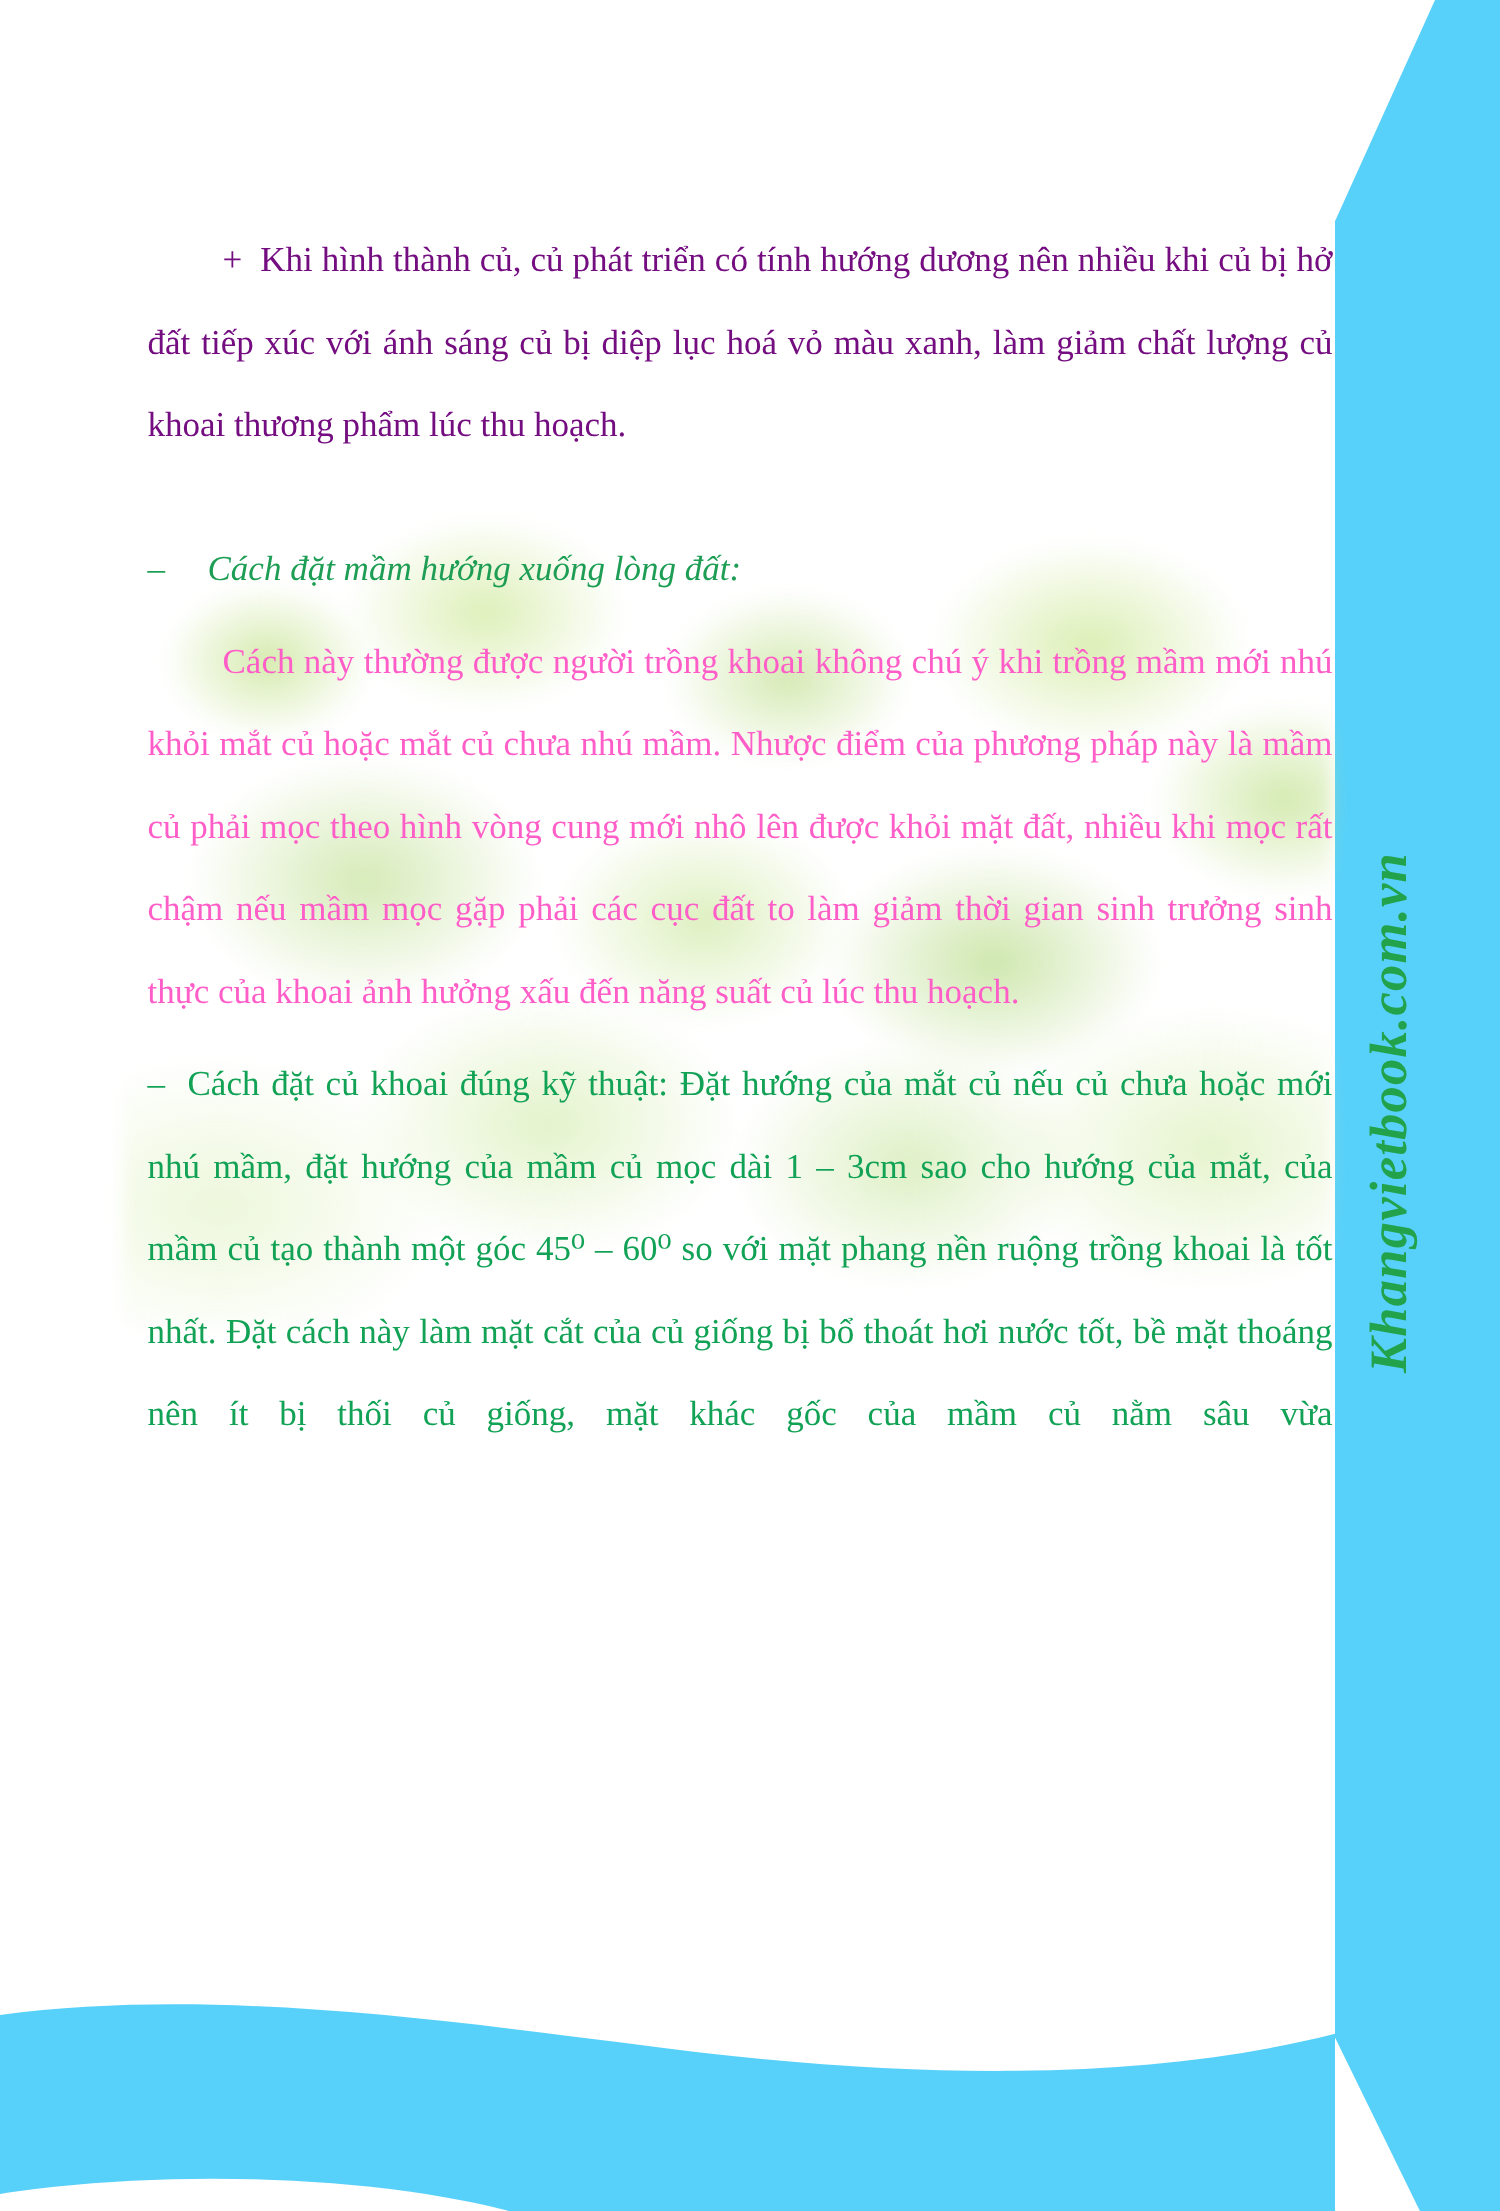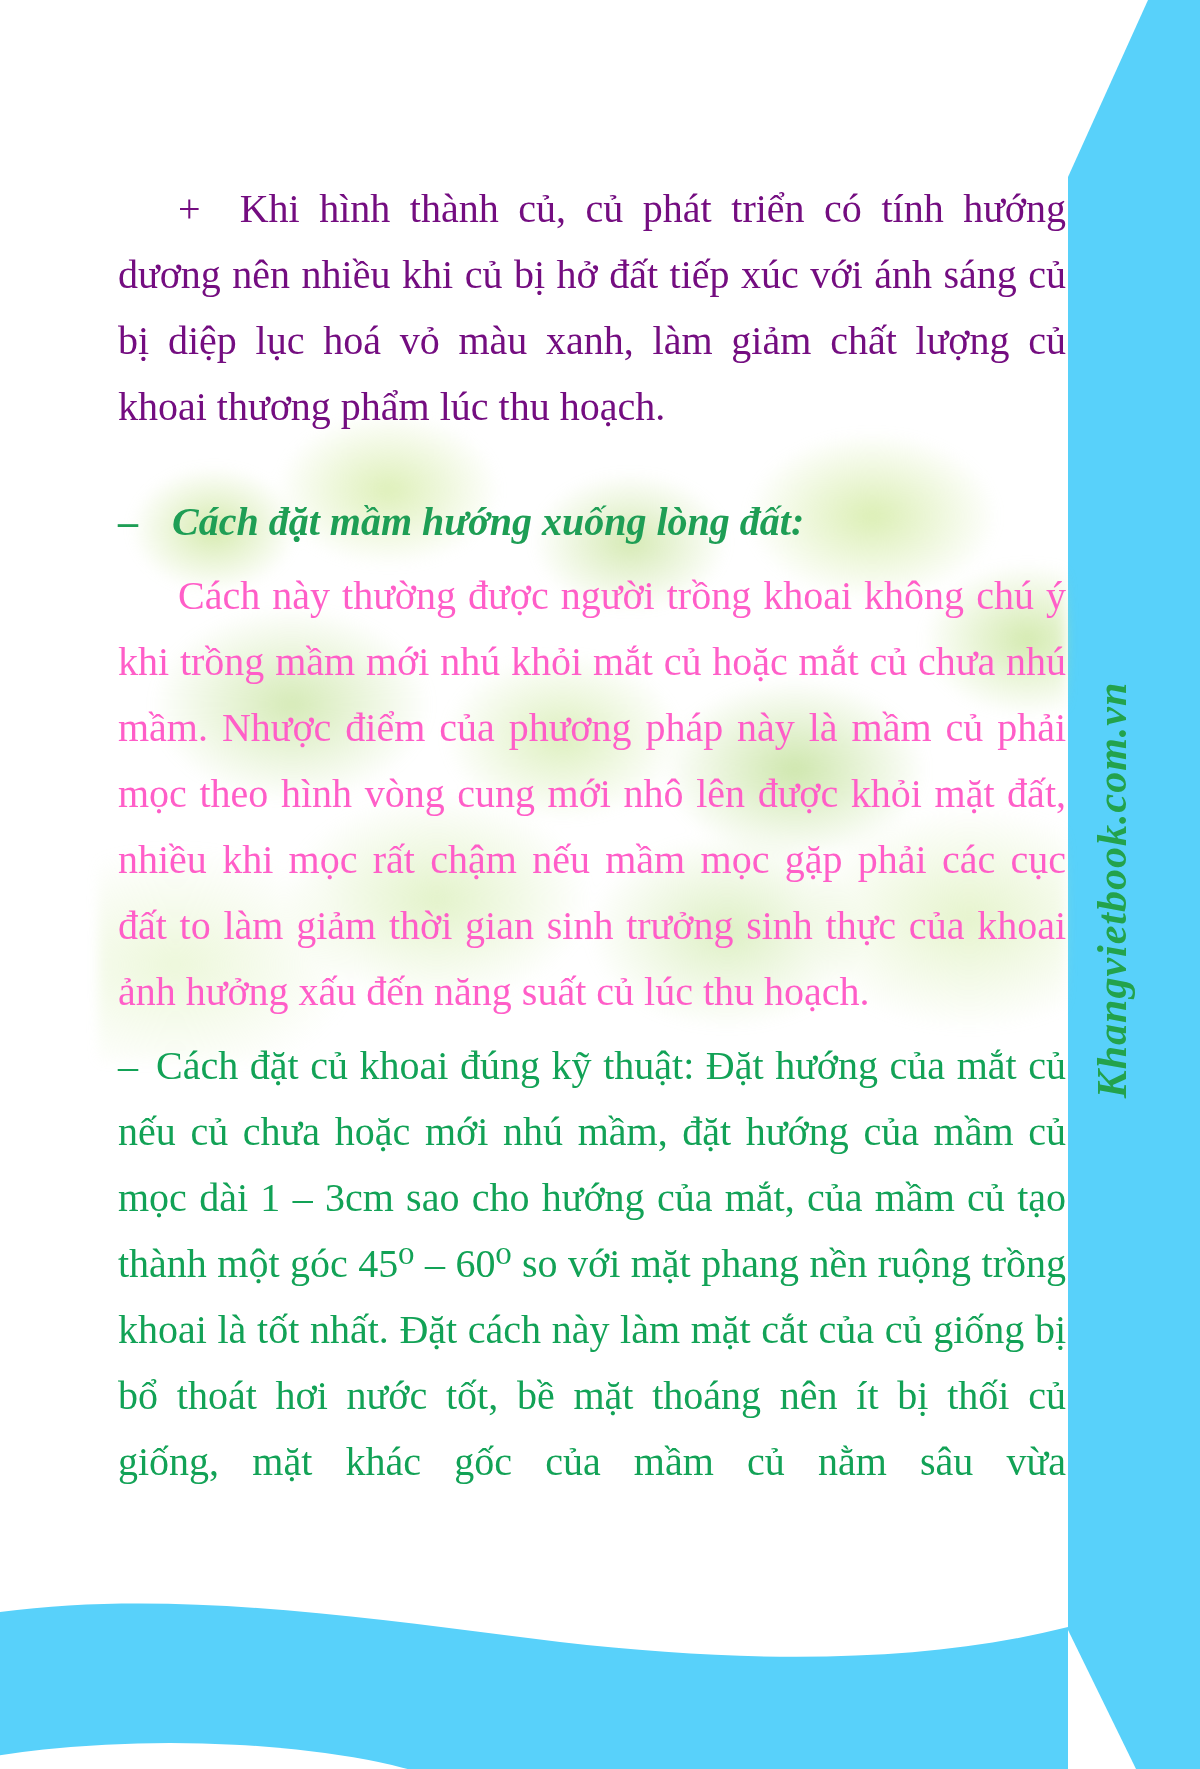--- a/index.html
+++ b/index.html
@@ -29,30 +29,29 @@
       radial-gradient(220px 150px at 35% 75%, rgba(205,233,160,.55), transparent 70%),
       radial-gradient(200px 140px at 65% 80%, rgba(190,225,140,.50), transparent 70%),
       radial-gradient(240px 160px at 90% 78%, rgba(210,235,165,.55), transparent 70%),
       radial-gradient(260px 170px at 8% 85%, rgba(215,238,175,.45), transparent 70%);
     filter:blur(6px);
   }
 
   .textcol{position:absolute;left:118px;top:176px;width:948px;z-index:2;}
   .textcol p{
     margin:0;
-    font-size:40px;line-height:66px;
+    font-size:28px;line-height:66px;
     text-align:justify;
   }
   .p-purple{color:var(--c-purple,#740d80);text-indent:60px;}
   .heading{
     margin-top:49px !important;
     color:var(--c-heading_green,#1e9e55);
     font-style:italic;
     text-align:left !important;
-    font-weight:bold;
   }
   .heading .dash{font-style:normal;margin-right:34px;}
   .p-pink{margin-top:8px !important;color:var(--c-pink,#ff5ec8);text-indent:60px;}
   .p-green{
     margin-top:8px !important;
     color:var(--c-green,#12a256);
     text-align-last:justify;
   }
   .p-green .dash{margin-right:18px;}
 

